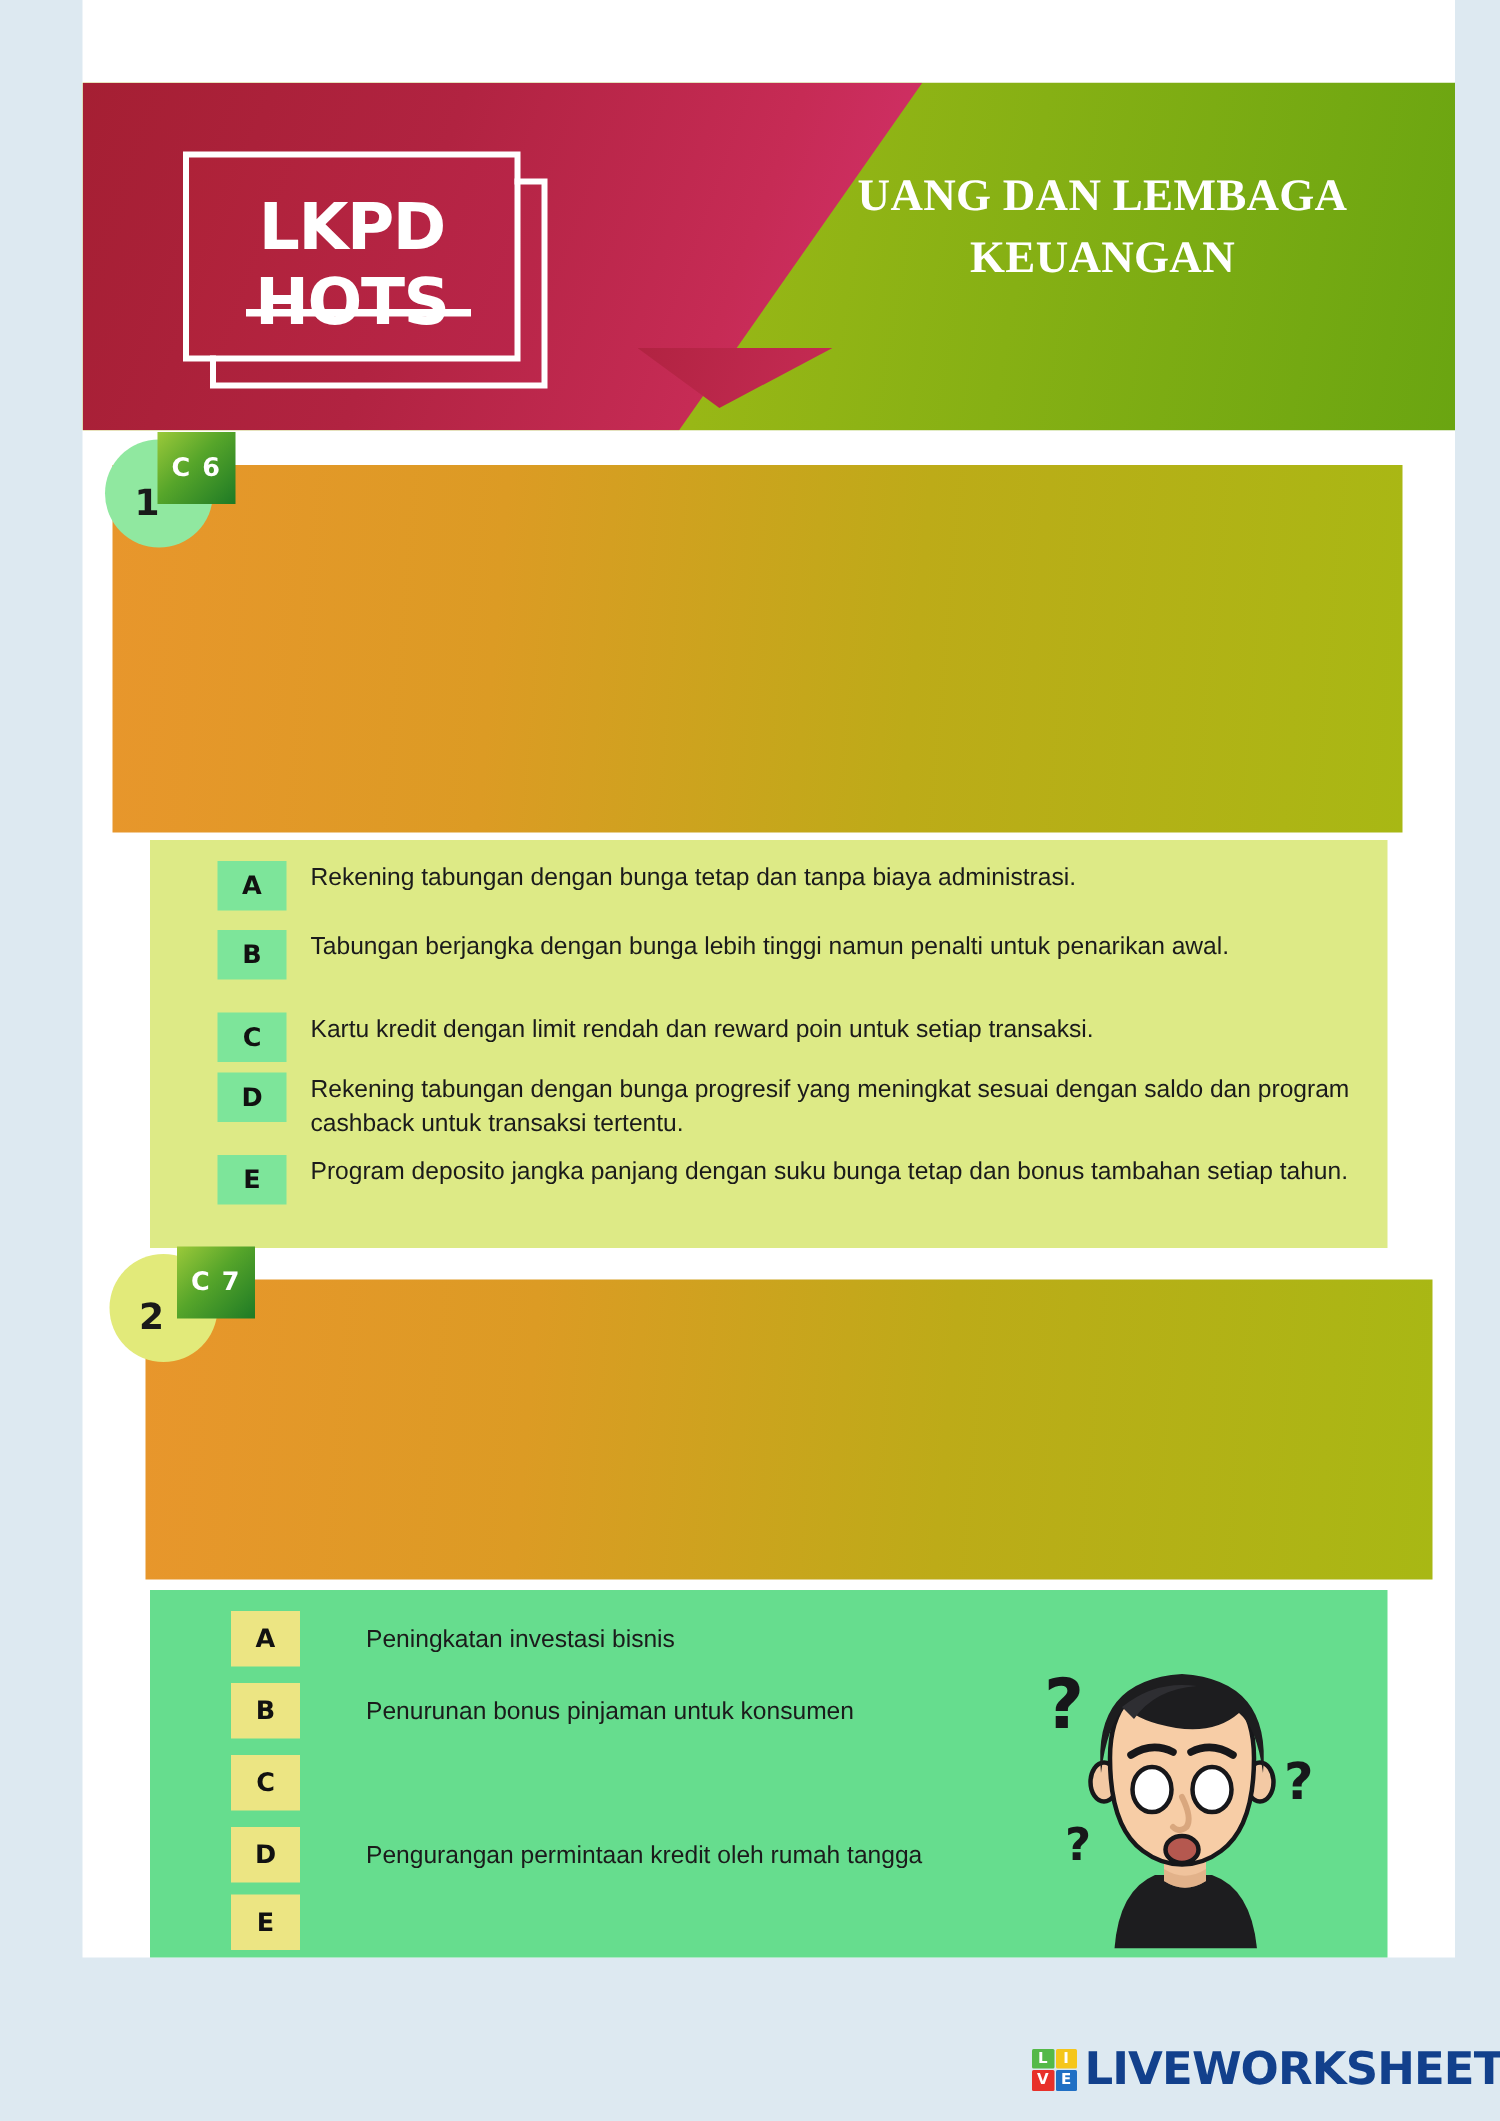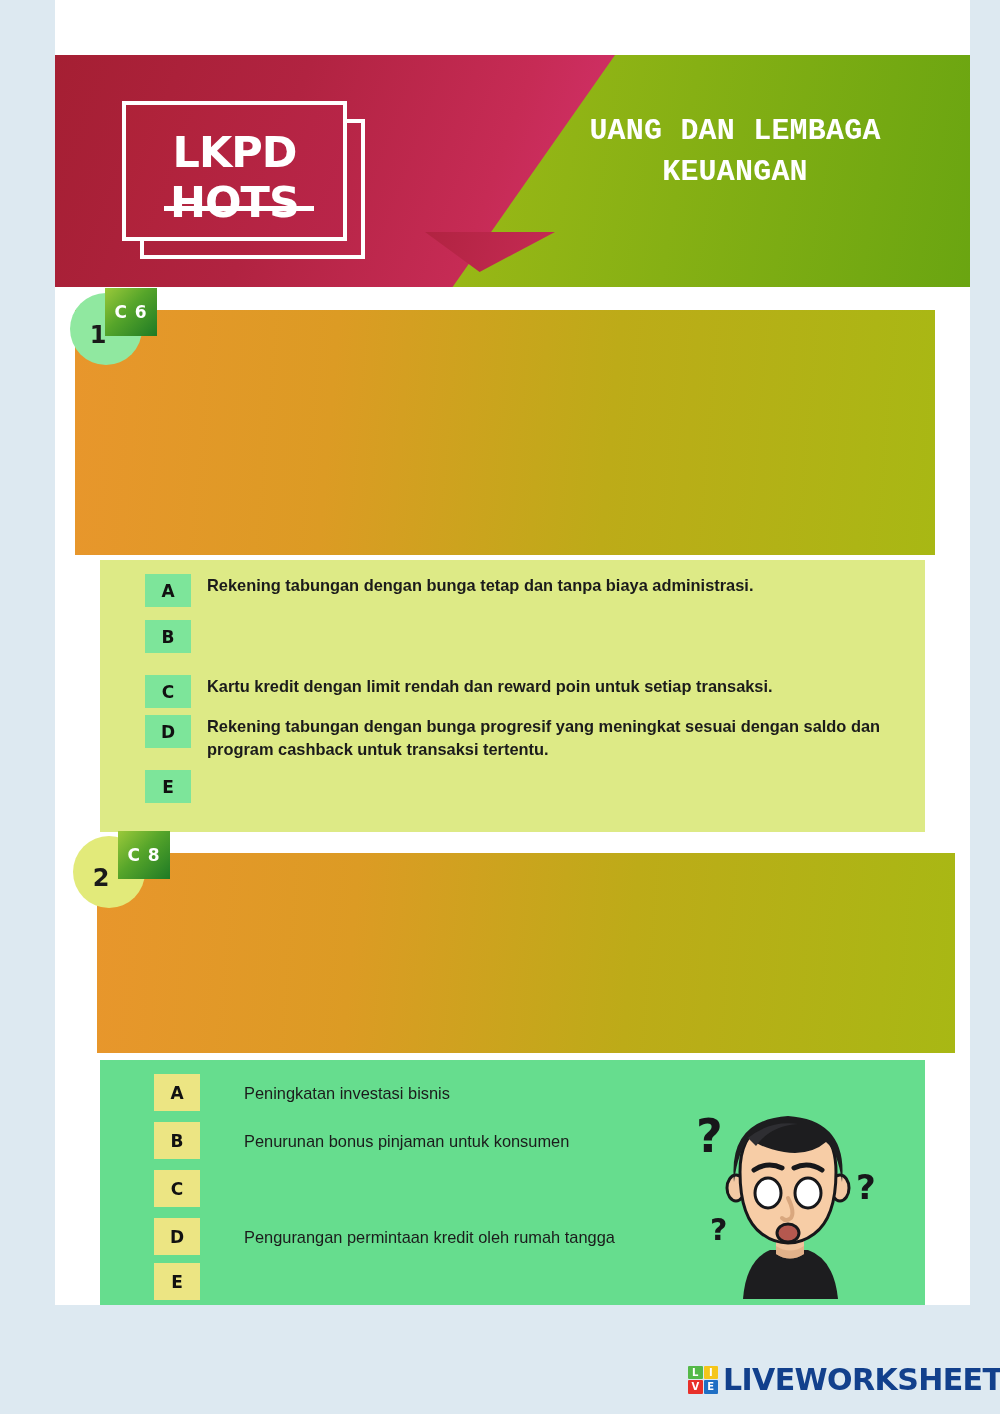--- a/index.html
+++ b/index.html
@@ -107,21 +107,21 @@
     background: #ffffff;
   }
 
   .header-title {
     position: absolute;
     left: 470px;
     top: 56px;
     width: 420px;
     text-align: center;
     color: #ffffff;
-    font-family: Liberation Mono, monospace;
+    font-family: Liberation Serif, serif;
     font-weight: bold;
     font-size: 30px;
     line-height: 1.35;
     letter-spacing: 0.2px;
   }
 
   
   .qblock { position: absolute; }
 
   .q-circle {
@@ -189,21 +189,21 @@
   }
   .opt-text {
     color: #1b1b1b;
     font-size: 16.4px;
     line-height: 1.42;
   }
 
   
   .panel1 { background: #ddea86; }
   .panel1 .opt-letter { background: #7de59a; width: 46px; height: 33px; font-size: 17px; }
-  .panel1 .opt-text { margin-left: 16px; font-weight: bold; }
+  .panel1 .opt-text { margin-left: 16px; }
 
   
   .panel2 { background: #66dd8e; }
   .panel2 .opt-letter { background: #ece583; width: 46px; height: 37px; font-size: 17px; }
   .panel2 .opt-text { margin-left: 44px; padding-top: 8px; }
 
   
   .person {
     position: absolute;
     left: 688px;
@@ -282,40 +282,42 @@
     <div class="q-text" style="left:93px; top:335px; width:700px;">Anda diminta untuk merancang produk keuangan baru untuk bank yang bertujuan untuk menarik nasabah muda yang baru mulai bekerja. Produk tersebut harus menawarkan fleksibilitas dan manfaat tambahan yang menarik  bagi segmen pasar ini. konsep produk yang paling inovatif dan menarik Adalah?</div>
   </div>
 
   <div class="opt-panel panel1" style="left:45px; top:560px; width:825px; height:272px;">
     <div class="opt-row" style="left:45px; top:14px; width:760px;">
       <span class="opt-letter">A</span>
       <span class="opt-text">Rekening tabungan dengan bunga tetap dan tanpa biaya administrasi.</span>
     </div>
     <div class="opt-row" style="left:45px; top:60px; width:760px;">
       <span class="opt-letter">B</span>
+      <span class="opt-text">Tabungan berjangka dengan bunga lebih tinggi namun penalti untuk penarikan awal.</span>
     </div>
     <div class="opt-row" style="left:45px; top:115px; width:760px;">
       <span class="opt-letter">C</span>
       <span class="opt-text">Kartu kredit dengan limit rendah dan reward poin untuk setiap transaksi.</span>
     </div>
     <div class="opt-row" style="left:45px; top:155px; width:760px;">
       <span class="opt-letter">D</span>
       <span class="opt-text">Rekening tabungan dengan bunga progresif yang meningkat sesuai dengan saldo dan program cashback untuk transaksi tertentu.</span>
     </div>
     <div class="opt-row" style="left:45px; top:210px; width:770px;">
       <span class="opt-letter">E</span>
+      <span class="opt-text">Program deposito jangka panjang dengan suku bunga tetap dan bonus tambahan setiap tahun.</span>
     </div>
   </div>
 
   <div class="qblock">
     <div class="q-body" style="left:42px; top:853px; width:858px; height:200px;"></div>
     <div class="q-circle" style="left:18px; top:836px; width:72px; height:72px; background:#e2ea7a;">
       <span>2</span>
     </div>
-    <div class="q-badge" style="left:63px; top:831px;">C 8</div>
+    <div class="q-badge" style="left:63px; top:831px;">C 7</div>
     <div class="q-text" style="left:78px; top:925px; width:790px;">Jika bank sentral memutuska nuntuk menaikkan suku bunga acuan, dampak yang paling mungkin terjadi pada aktivitas ekonomi berikut ini Adalah?</div>
   </div>
 
   <div class="opt-panel panel2" style="left:45px; top:1060px; width:825px; height:245px;">
     <div class="opt-row" style="left:54px; top:14px; width:560px;">
       <span class="opt-letter">A</span>
       <span class="opt-text">Peningkatan investasi bisnis</span>
     </div>
     <div class="opt-row" style="left:54px; top:62px; width:560px;">
       <span class="opt-letter">B</span>

